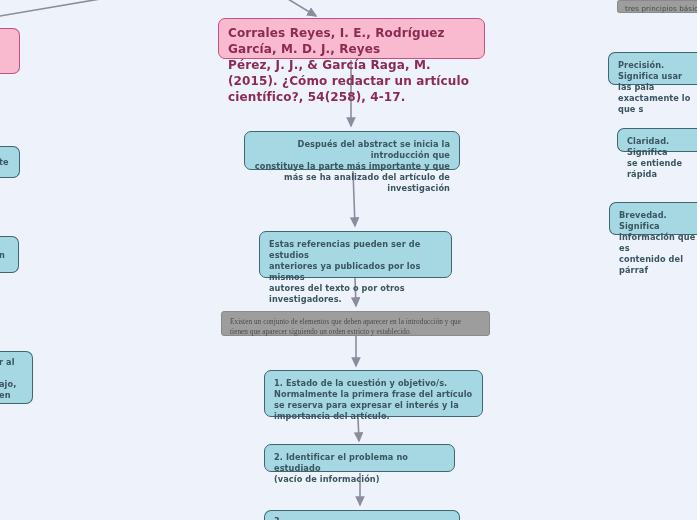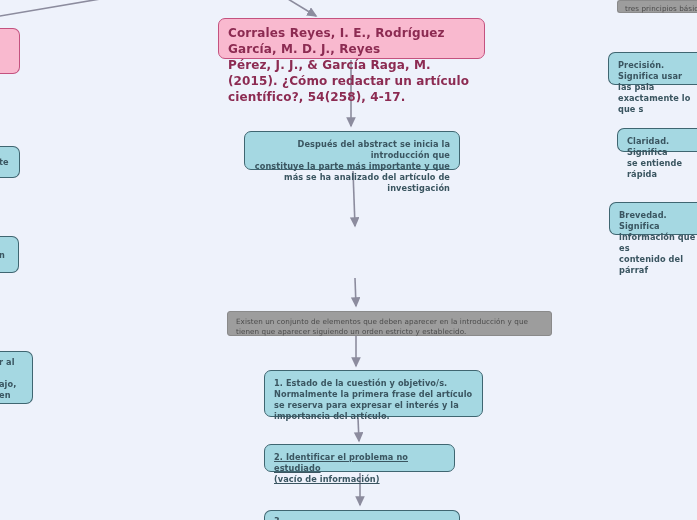--- a/index.html
+++ b/index.html
@@ -112,30 +112,34 @@
   </svg>
 
   <div class="node pink" style="left:218px; top:18px; width:267px; height:41px;">Corrales Reyes, I. E., Rodríguez García, M. D. J., Reyes
 Pérez, J. J., &amp; García Raga, M. (2015). ¿Cómo redactar un artículo
 científico?, 54(258), 4-17.</div>
 
   <div class="node cyan" style="left:244px; top:131px; width:216px; height:39px;text-align:right;">Después del abstract se inicia la introducción que
 constituye la parte más importante y que
 más se ha analizado del artículo de investigación</div>
 
+  <div class="node cyan" style="left:259px; top:231px; width:193px; height:47px;">Estas referencias pueden ser de estudios
+anteriores ya publicados por los mismos
+autores del texto o por otros
+investigadores.</div>
 
-  <div class="node gray" style="left:227px; top:311px; width:325px; height:25px;">Existen un conjunto de elementos que deben aparecer en la introducción y que
+  <div class="node gray" style="left:221px; top:311px; width:269px; height:25px;font-family:Liberation Serif, serif;">Existen un conjunto de elementos que deben aparecer en la introducción y que
 tienen que aparecer siguiendo un orden estricto y establecido.</div>
 
   <div class="node cyan" style="left:264px; top:370px; width:219px; height:47px;">1. Estado de la cuestión y objetivo/s.
 Normalmente la primera frase del artículo
 se reserva para expresar el interés y la
 importancia del artículo.</div>
 
-  <div class="node cyan" style="left:264px; top:444px; width:191px; height:28px;text-decoration:underline;">2. Identificar el problema no estudiado
+  <div class="node cyan" style="left:264px; top:444px; width:191px; height:28px;">2. Identificar el problema no estudiado
 (vacío de información)</div>
 
   <div class="node cyan clip-bottom" style="left:264px; top:510px; width:196px; height:14px; padding-top:5px;">3. </div>
 
   <div class="node gray pill clip-right" style="left:617px; top:0px; width:92px; height:13px;">tres principios básicos d</div>
 
   <div class="node cyan clip-right" style="left:608px; top:52px; width:98px; height:33px;">Precisión.
 Significa usar las pala
 exactamente lo que s</div>
 

